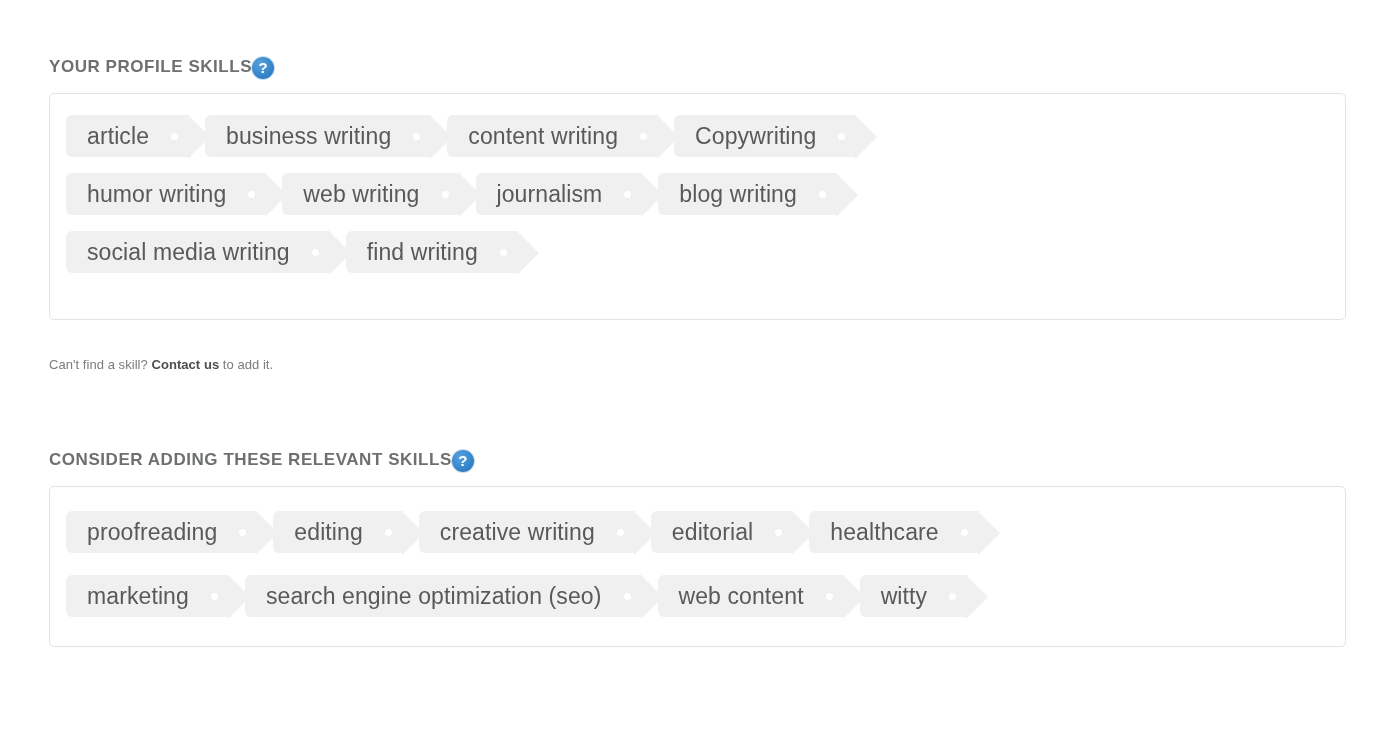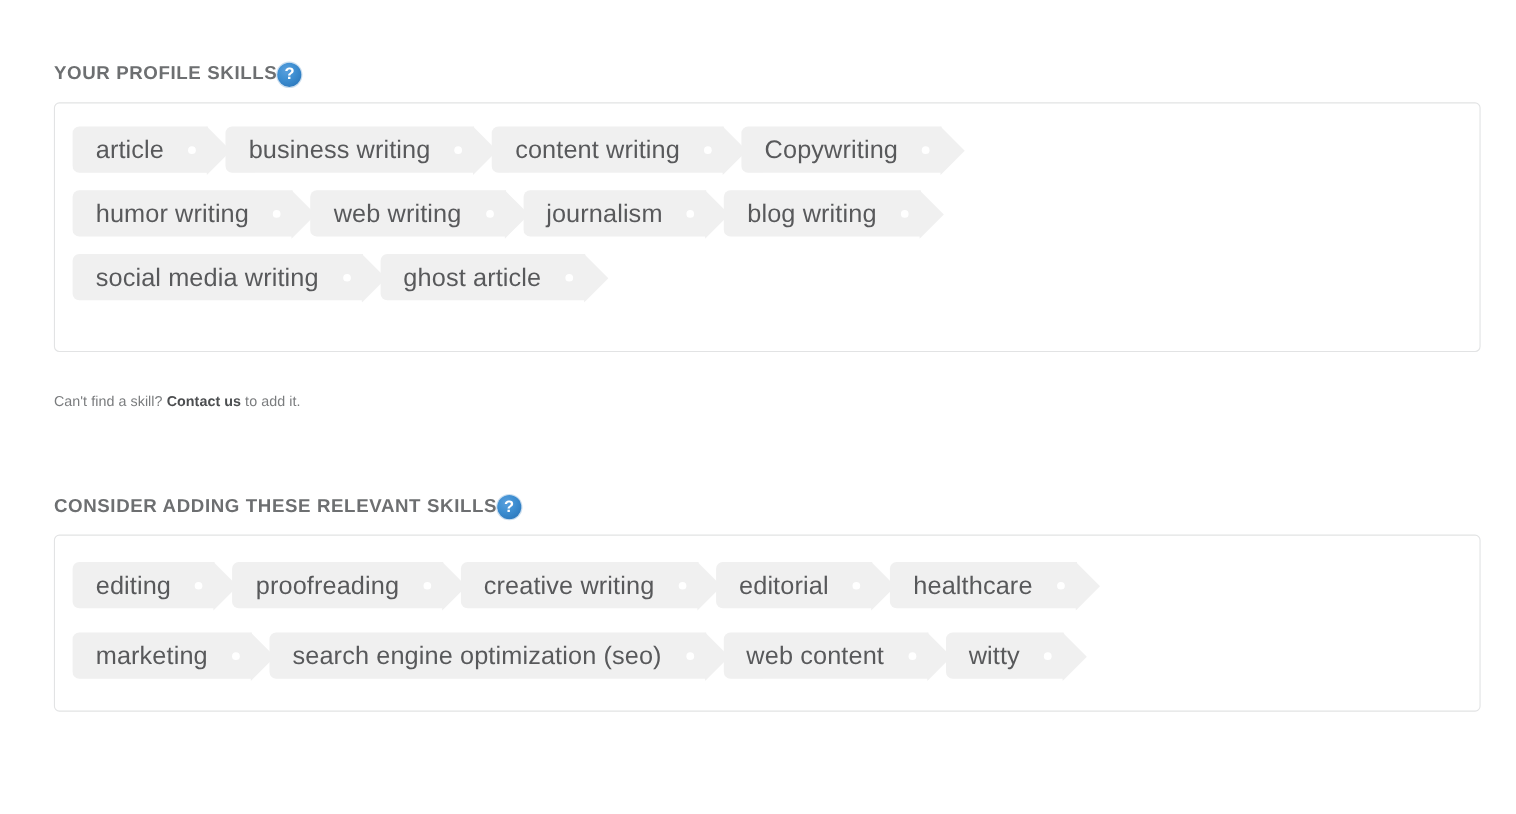--- a/index.html
+++ b/index.html
@@ -179,43 +179,43 @@
 
       <div class="tag-row">
         <div class="tag">humor writing</div>
         <div class="tag">web writing</div>
         <div class="tag">journalism</div>
         <div class="tag">blog writing</div>
       </div>
 
       <div class="tag-row">
         <div class="tag">social media writing</div>
-        <div class="tag">ghost article</div>
+        <div class="tag">find writing</div>
       </div>
 
     </div>
 
     <div class="helper-line"><span>Can't find a skill? </span><a class="helper-link" href="#">Contact us</a><span> to add it.</span></div>
 
   </div>
 
   <div class="section" id="section-suggested">
 
     <div class="section-head">
       <div class="section-title">CONSIDER ADDING THESE RELEVANT SKILLS</div>
       <div class="help-icon">
         <span>?</span>
       </div>
     </div>
 
     <div class="skills-box" id="box-suggested">
 
       <div class="tag-row">
+        <div class="tag">proofreading</div>
         <div class="tag">editing</div>
-        <div class="tag">proofreading</div>
         <div class="tag">creative writing</div>
         <div class="tag">editorial</div>
         <div class="tag">healthcare</div>
       </div>
 
       <div class="tag-row">
         <div class="tag">marketing</div>
         <div class="tag">search engine optimization (seo)</div>
         <div class="tag">web content</div>
         <div class="tag">witty</div>

